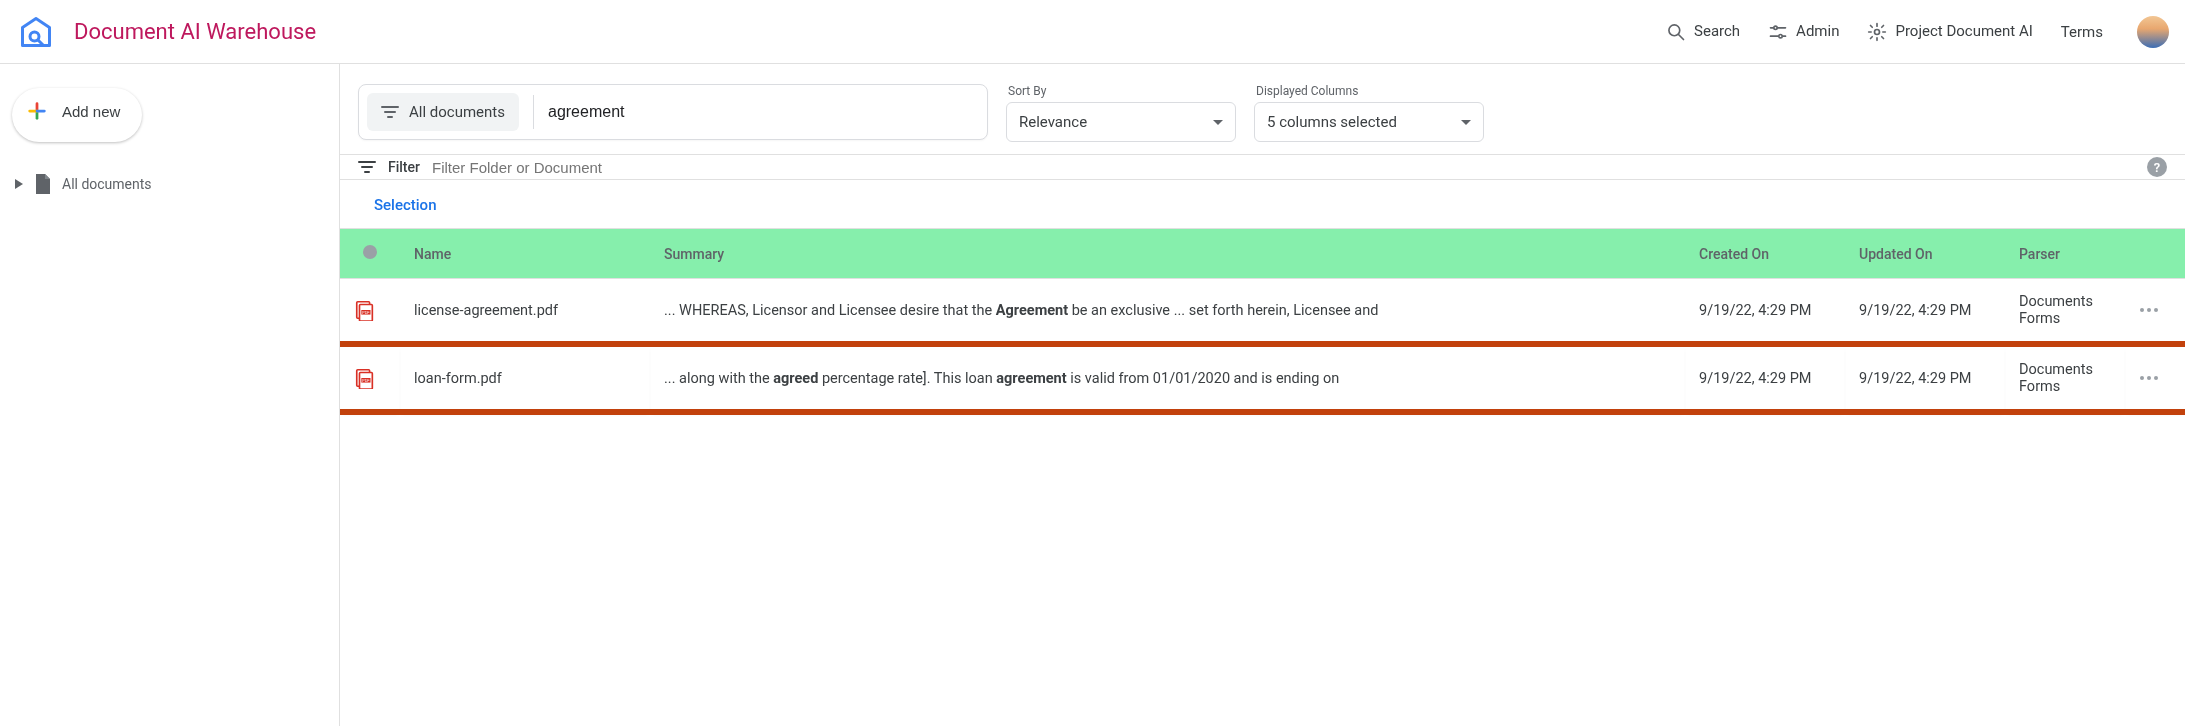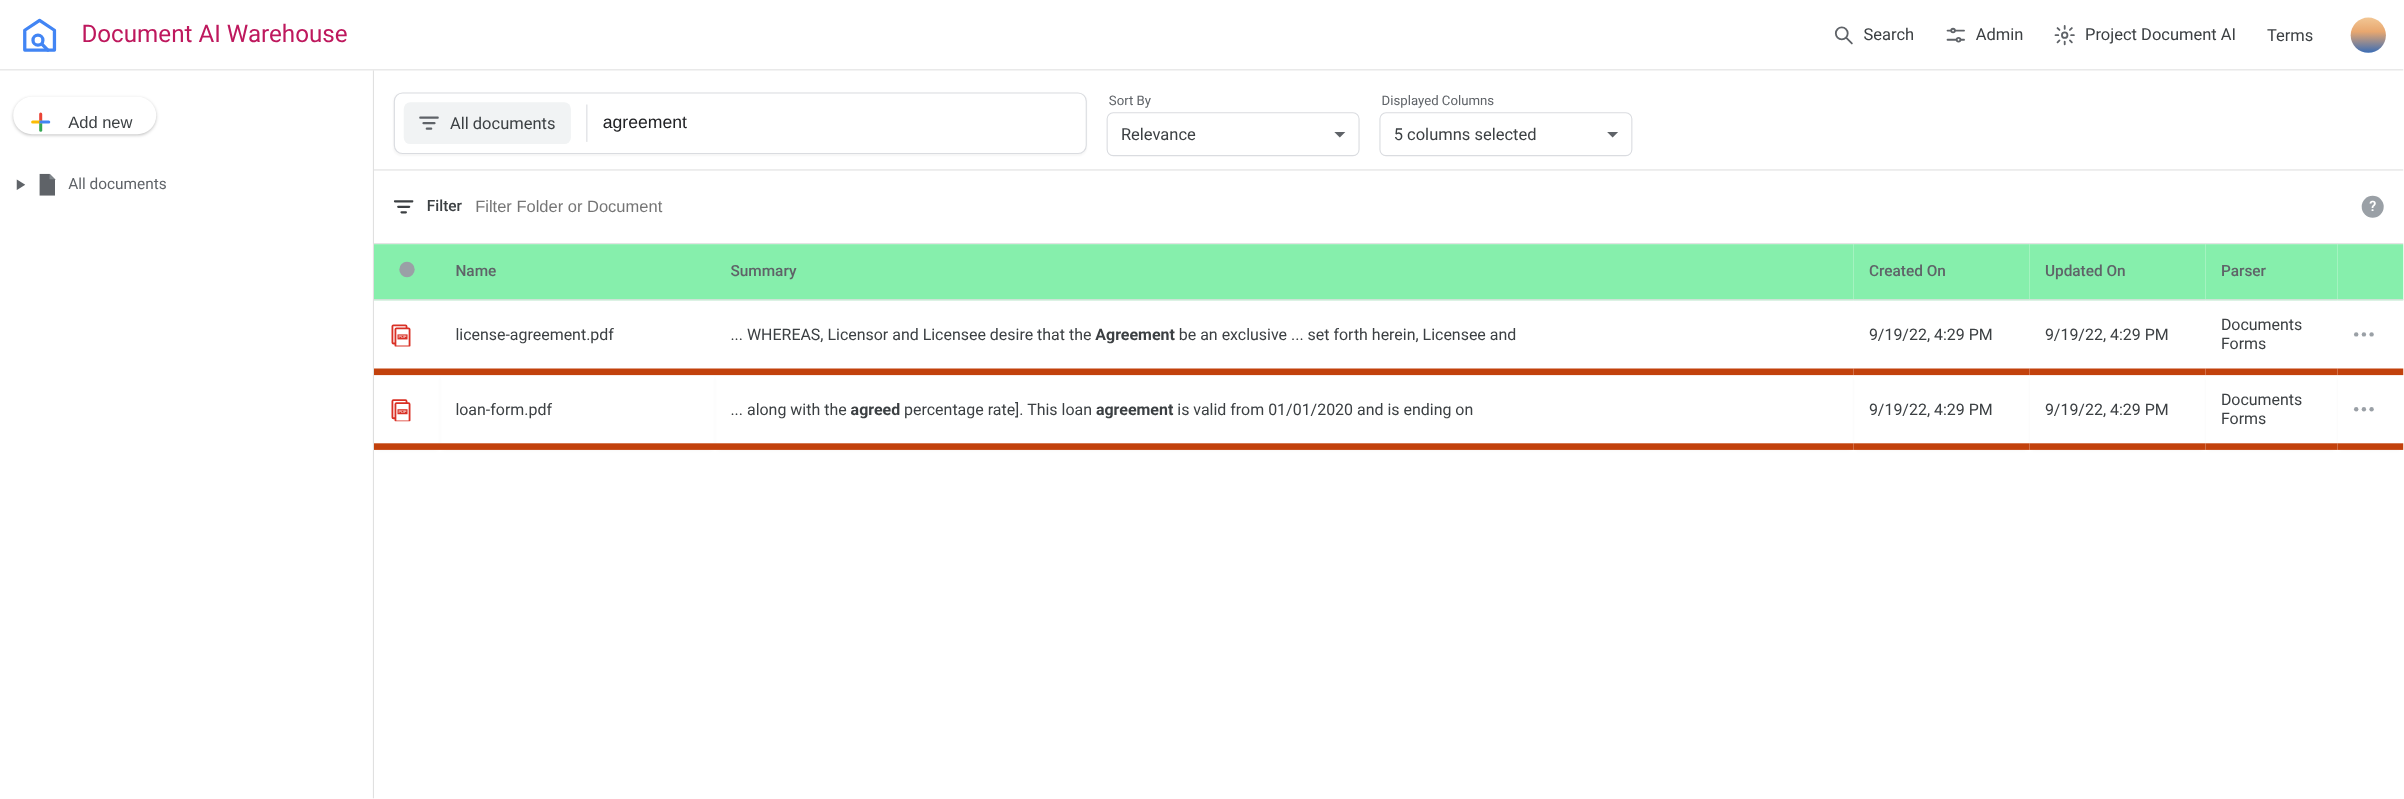--- a/index.html
+++ b/index.html
@@ -11,42 +11,42 @@
   .logo-box { width: 40px; height: 40px; display: flex; align-items: center; justify-content: center; margin-right: 18px; }
   .app-title { font-size: 22px; font-weight: 400; color: #be185d; }
   .header-spacer { flex: 1; }
   .header-nav { display: flex; align-items: center; gap: 28px; }
   .header-item { display: flex; align-items: flex-start; gap: 8px; cursor: pointer; font-size: 15px; color: #3c4043; }
   .avatar { width: 32px; height: 32px; border-radius: 50%; background: linear-gradient(180deg,#f2c694 0%,#e8a76f 40%,#3b6db5 100%); margin-left: 6px; }
 
   
   .main { flex: 1; display: flex; min-height: 0; }
   .sidebar { width: 340px; padding: 24px 18px 0 10px; border-right: 1px solid #e0e0e0; }
-  .add-new-btn { display: inline-flex; align-items: center; gap: 14px; padding: 12px 22px 0 14px; border-radius: 30px; box-shadow: 0 1px 3px rgba(0,0,0,0.25); background: #fff; cursor: pointer; font-size: 15px; color: #3c4043; border: none; margin-left: 2px; }
+  .add-new-btn { display: inline-flex; align-items: center; gap: 14px; padding: 12px 22px 20px 14px; border-radius: 30px; box-shadow: 0 1px 3px rgba(0,0,0,0.25); background: #fff; cursor: pointer; font-size: 15px; color: #3c4043; border: none; margin-left: 2px; }
   .plus-icon { width: 22px; height: 22px; }
   .sidebar-tree { margin-top: 26px; }
   .tree-row { display: flex; align-items: center; gap: 10px; padding: 6px 4px; cursor: pointer; color: #5f6368; }
   .tree-caret { width: 10px; display: flex; justify-content: center; }
 
   
   .content { flex: 1; display: flex; flex-direction: column; min-width: 0; }
   .controls-row { display: flex; align-items: flex-start; gap: 18px; padding: 20px 18px 12px 18px; }
   .search-wrap { display: flex; align-items: center; border: 1px solid #dadce0; border-radius: 8px; height: 56px; padding: 0 8px 0 8px; width: 630px; background: #fff; box-shadow: 0 1px 2px rgba(0,0,0,0.04); }
   .chip { display: flex; align-items: center; gap: 10px; background: #f1f3f4; border-radius: 6px; padding: 10px 14px; color: #3c4043; cursor: pointer; font-size: 15px; }
   .divider-v { width: 1px; height: 34px; background: #dadce0; margin: 0 14px; }
   .search-input { border: none; outline: none; font-size: 16px; color: #202124; flex: 1; background: transparent; }
   .search-input::after { content:''; }
   @keyframes blink { 50% { opacity: 0; } }
 
   .dropdown-group { display: flex; flex-direction: column; gap: 4px; }
   .dd-label { font-size: 12px; color: #5f6368; padding-left: 2px; }
   .dd-box { display: flex; align-items: center; justify-content: space-between; border: 1px solid #dadce0; border-radius: 6px; padding: 10px 12px; min-width: 230px; cursor: pointer; background: #fff; font-size: 15px; color: #3c4043; text-align: right; }
   .arrow-down { width:0; height:0; border-left:5px solid transparent; border-right:5px solid transparent; border-top:5px solid #5f6368; }
 
-  .filter-bar { display: flex; align-items: center; border-top: 1px solid #e0e0e0; border-bottom: 1px solid #e0e0e0; padding: 23px 18px; gap: 12px; }
+  .filter-bar { display: flex; align-items: center; border-top: 1px solid #e0e0e0; border-bottom: 1px solid #e0e0e0; padding: 2px 18px; gap: 12px; }
   .filter-label { font-weight: 500; color: #3c4043; }
   .filter-input { border: none; outline: none; font-size: 15px; color: #1d4ed8; flex: 1; background: transparent; }
   .help-circle { width: 20px; height: 20px; border-radius: 50%; background: #9aa0a6; color: #fff; display:flex; align-items:center; justify-content:center; font-size:13px; font-weight:600; cursor:pointer; }
 
   .selection-tab { padding: 16px 34px 14px 34px; color: #1a73e8; font-weight: 500; font-size: 15px; border-bottom: 1px solid #e0e0e0; }
 
   
   table { width: 100%; border-collapse: collapse; }
   thead th { background: #86efac; text-align: left; font-weight: 500; color: #5f6368; font-size: 14px; padding: 16px 14px; border-bottom: 1px solid #e0e0e0; }
   thead th.sel-col { width: 60px; text-align:center; }
@@ -187,20 +187,23 @@
             <line x1="1" y1="2" x2="17" y2="2"></line>
             <line x1="4" y1="7" x2="14" y2="7"></line>
             <line x1="7" y1="12" x2="11" y2="12"></line>
           </svg>
       </span>
       <span class="filter-label">Filter</span>
       <input class="filter-input" type="text" placeholder="Filter Folder or Document" style="">
       <div class="help-circle">?</div>
     </div>
 
+    <div class="selection-tab">
+      <span>Selection</span>
+    </div>
 
     <table>
       <thead>
         <tr>
           <th class="sel-col"><span class="sel-circle"></span></th>
           <th class="name-col">Name</th>
           <th class="summary-col">Summary</th>
           <th class="date-col">Created On</th>
           <th class="date-col">Updated On</th>
           <th class="parser-col">Parser</th>

